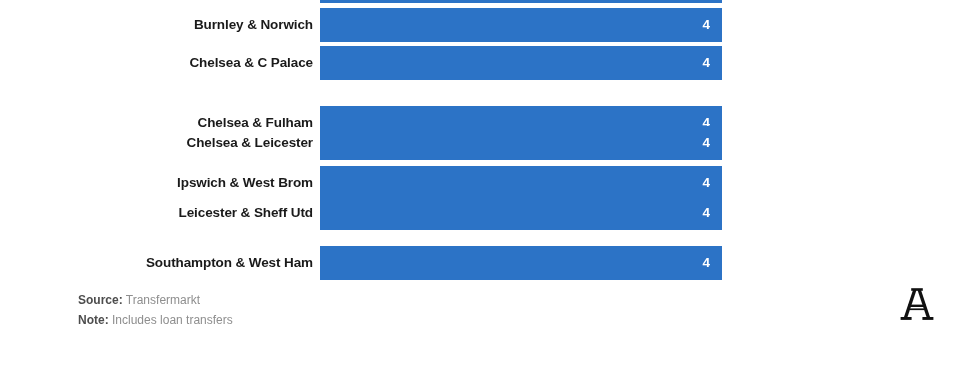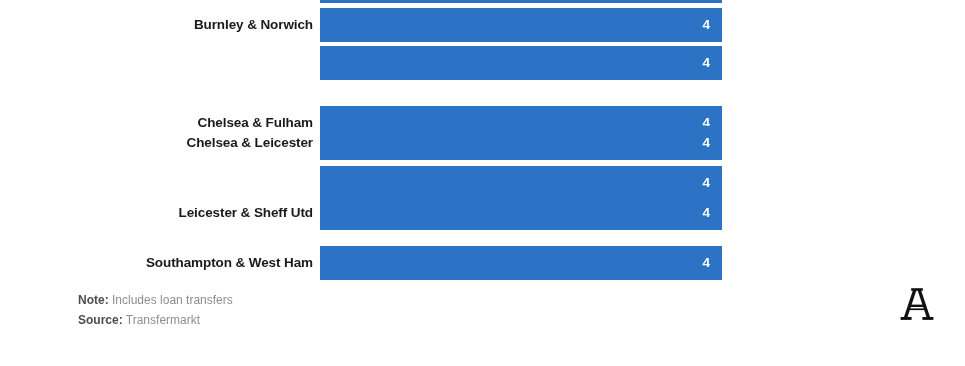--- a/index.html
+++ b/index.html
@@ -128,40 +128,42 @@
 
   <div id="bar-rows">
       <div class="bar-row" style="top: 8px; padding-left: 11px;">
         <div class="row-label">Burnley &amp; Norwich</div>
         <div class="bar-track">
           <div class="bar-fill" style="width: 402px; background: rgb(44, 115, 198);"></div>
           <div class="bar-value" style="left: 0px; width: 390px; color: rgb(255, 255, 255);">4</div>
         </div>
       </div>
       <div class="bar-row" style="top: 46px;">
+        <div class="row-label">Chelsea &amp; C Palace</div>
         <div class="bar-track">
           <div class="bar-fill" style="width: 402px; background: rgb(44, 115, 198);"></div>
           <div class="bar-value" style="left: 0px; width: 390px; color: rgb(255, 255, 255);">4</div>
         </div>
       </div>
       <div class="bar-row" style="top: 86px; margin-top: 20px;">
         <div class="row-label">Chelsea &amp; Fulham</div>
         <div class="bar-track">
           <div class="bar-fill" style="width: 402px; background: rgb(44, 115, 198);"></div>
           <div class="bar-value" style="left: 0px; width: 390px; color: rgb(255, 255, 255);">4</div>
         </div>
       </div>
       <div class="bar-row" style="top: 126px;">
         <div class="row-label">Chelsea &amp; Leicester</div>
         <div class="bar-track">
           <div class="bar-fill" style="width: 402px; background: rgb(44, 115, 198);"></div>
           <div class="bar-value" style="left: 0px; width: 390px; color: rgb(255, 255, 255);">4</div>
         </div>
       </div>
       <div class="bar-row" style="top: 166px;">
+        <div class="row-label">Ipswich &amp; West Brom</div>
         <div class="bar-track">
           <div class="bar-fill" style="width: 402px; background: rgb(44, 115, 198);"></div>
           <div class="bar-value" style="left: 0px; width: 390px; color: rgb(255, 255, 255);">4</div>
         </div>
       </div>
       <div class="bar-row" style="top: 196px;">
         <div class="row-label">Leicester &amp; Sheff Utd</div>
         <div class="bar-track">
           <div class="bar-fill" style="width: 402px; background: rgb(44, 115, 198);"></div>
           <div class="bar-value" style="left: 0px; width: 390px; color: rgb(255, 255, 255);">4</div>
@@ -172,28 +174,28 @@
         <div class="bar-track">
           <div class="bar-fill" style="width: 402px; background: rgb(44, 115, 198);"></div>
           <div class="bar-value" style="left: 0px; width: 390px; color: rgb(255, 255, 255);">4</div>
         </div>
       </div>
     </div>
 
 </div>
 
 <div id="footnotes">
+  <span class="fn-line">
+    <span class="fn-key">Source:</span>
+    <span class="fn-val">Transfermarkt</span>
+  </span>
   <span class="fn-line">
     <span class="fn-key">Note:</span>
     <span class="fn-val">Includes loan transfers</span>
   </span>
-  <span class="fn-line">
-    <span class="fn-key">Source:</span>
-    <span class="fn-val">Transfermarkt</span>
-  </span>
 </div>
 
 <div id="brand-logo">
   <svg width="42" height="38" viewBox="0 0 42 38" xmlns="http://www.w3.org/2000/svg" aria-hidden="true">
 
     <g fill="#111111">
 
       <polygon points="17.0,4.0 20.5,4.0 11.5,31.0 8.0,31.0"></polygon>
 
       <polygon points="21.5,4.0 25.0,4.0 34.0,31.0 30.5,31.0"></polygon>

